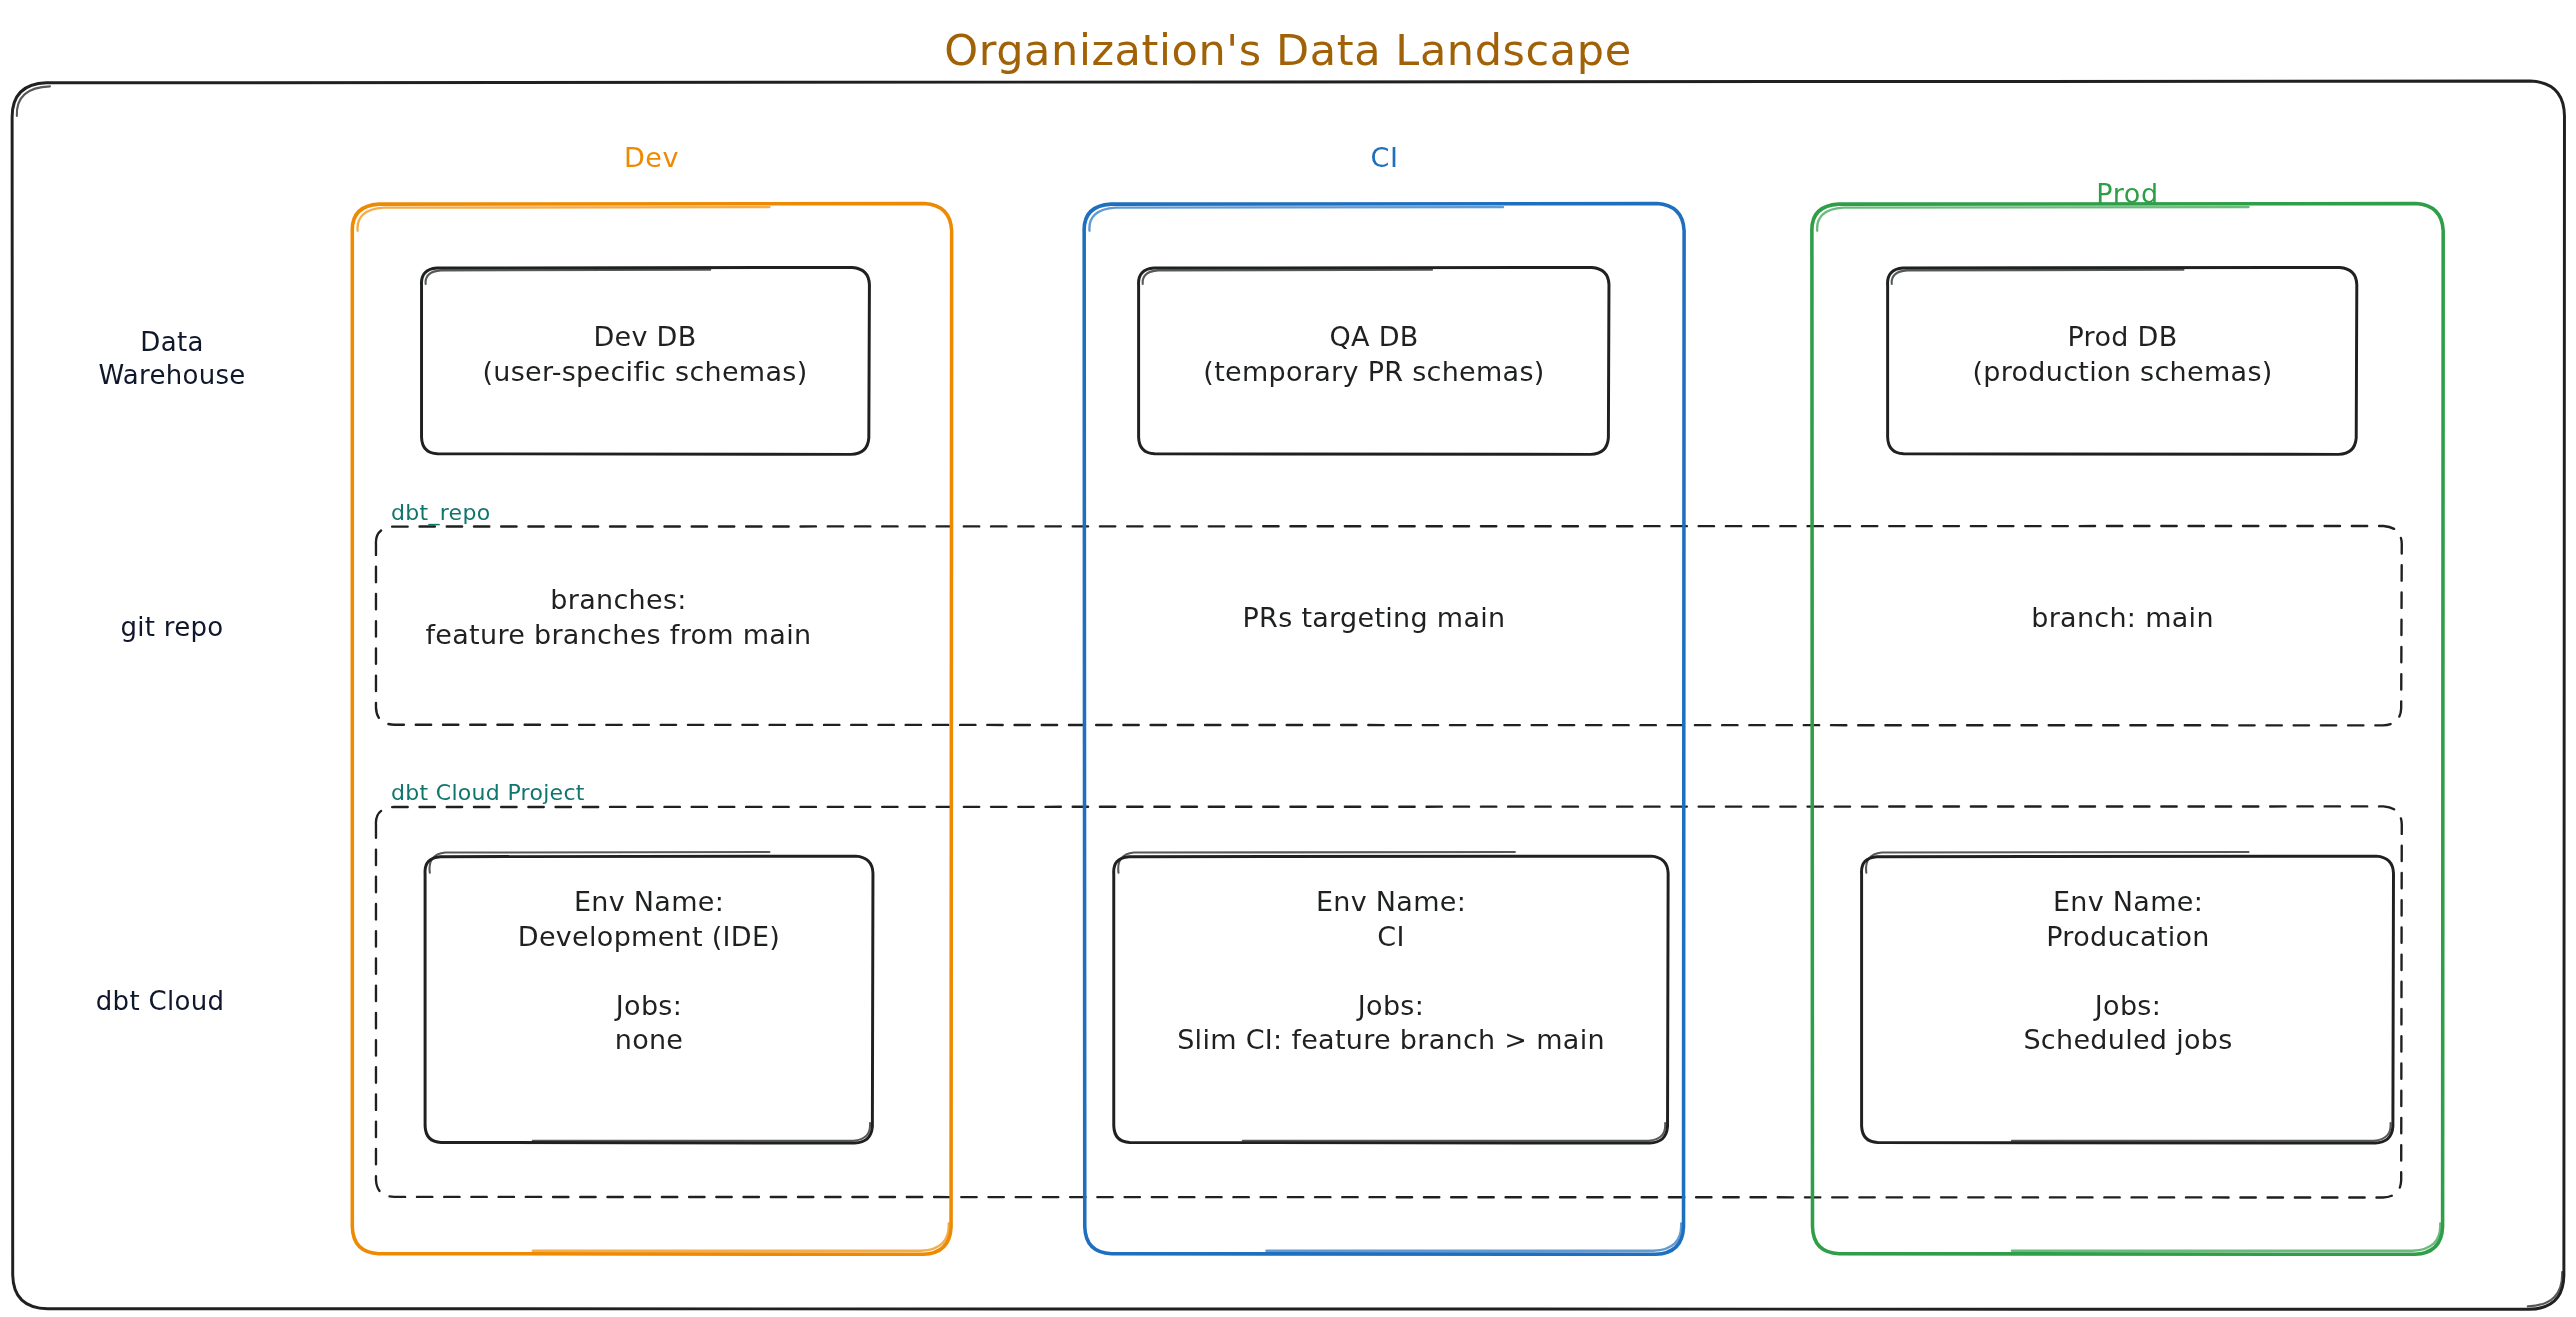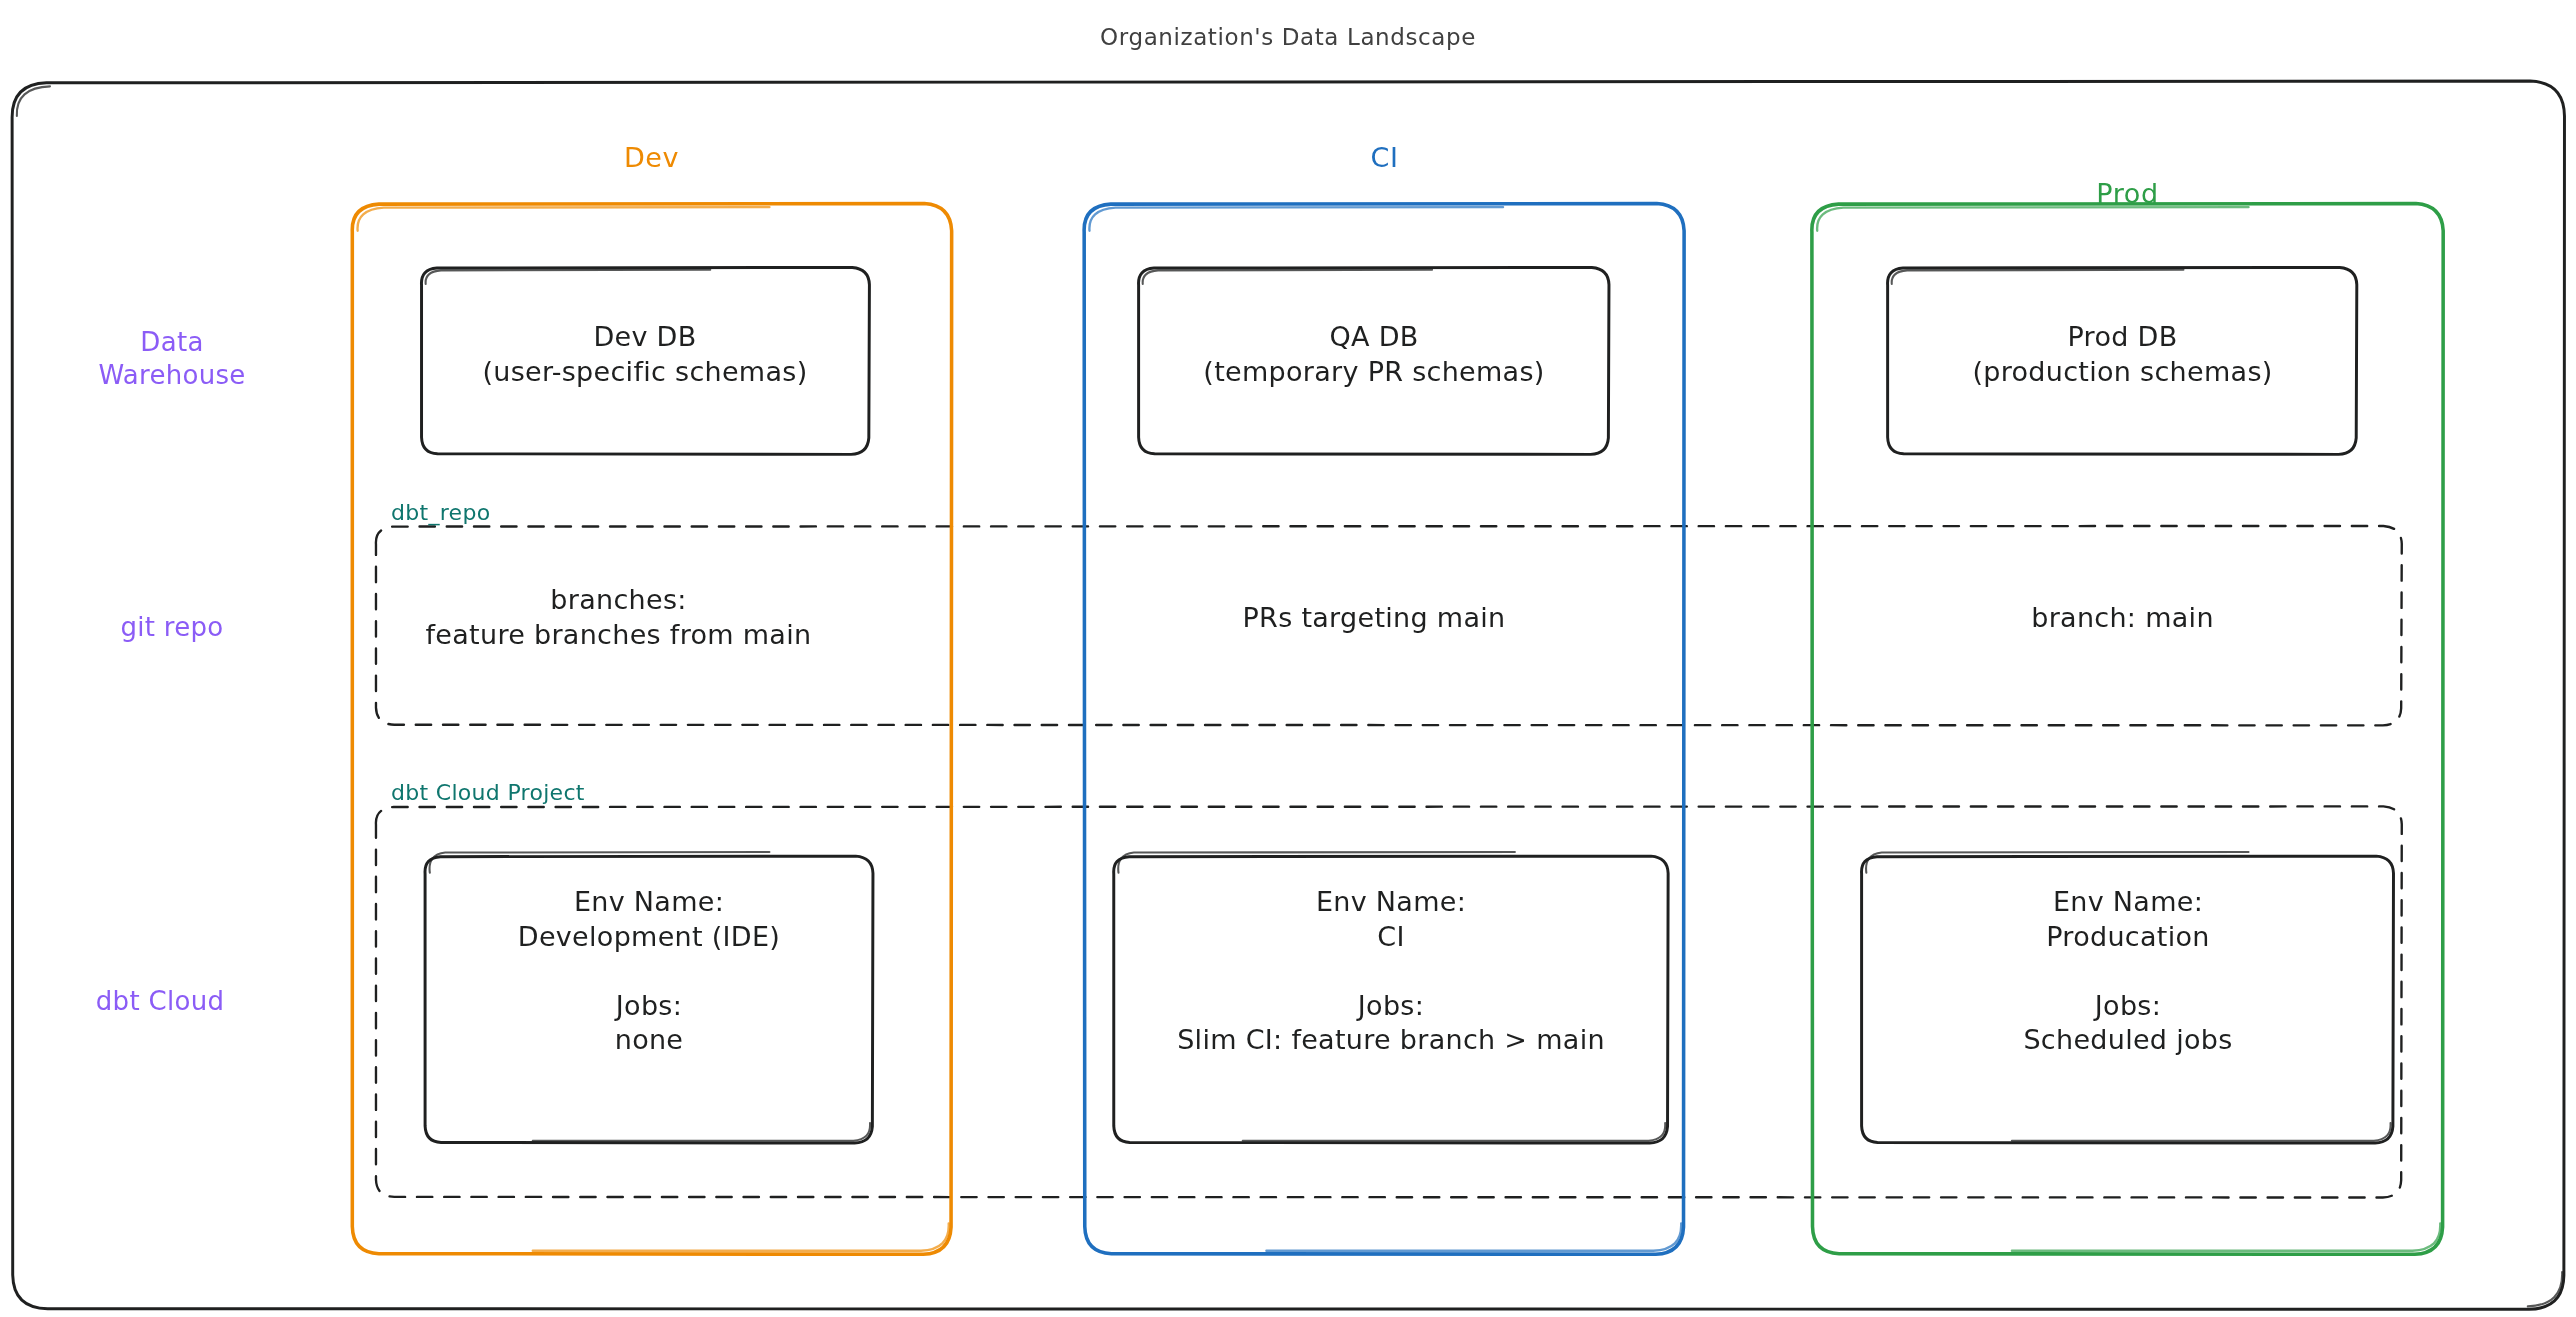--- a/index.html
+++ b/index.html
@@ -25,29 +25,29 @@
   .txt {
     position: absolute;
     text-align: center;
     color: #1f2020;
     font-family: "DejaVu Sans", sans-serif;
     line-height: 1.28;
     white-space: pre;
     letter-spacing: 0.3px;
   }
   .diagram-title {
-    font-size: 23px;
-    color: #404040;
+    font-size: 43px;
+    color: #a16207;
     letter-spacing: 0.6px;
   }
   .col-header { font-size: 27px; font-weight: 500; letter-spacing: 0.6px; }
   .col-header.dev  { color: #ee8a02; }
   .col-header.ci   { color: #1f6fbf; }
   .col-header.prod { color: #2e9e47; }
-  .row-label { font-size: 26px; color: #8b5cf6; }
+  .row-label { font-size: 26px; color: #0f172a; }
   .node-text { font-size: 27px; color: #1f2020; }
   .cluster-label { font-size: 22px; color: #0f766e; letter-spacing: 0.3px; }
 </style>
 </head>
 <body>
 
 <div id="canvas">
 
   <svg class="layer" viewBox="0 0 4353 2226">
     <defs>

